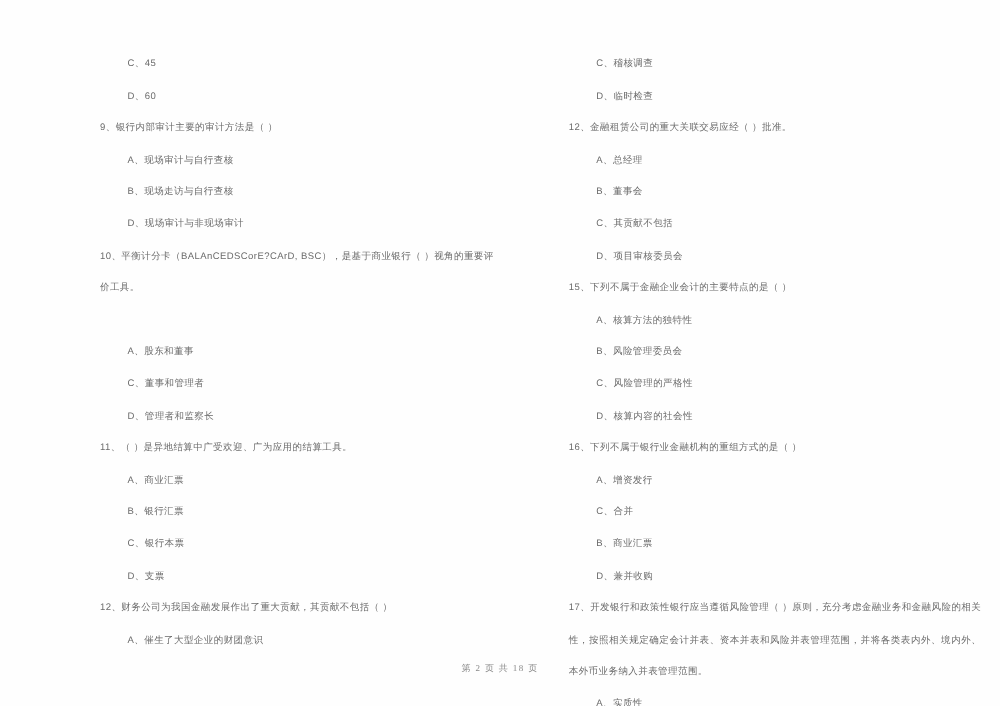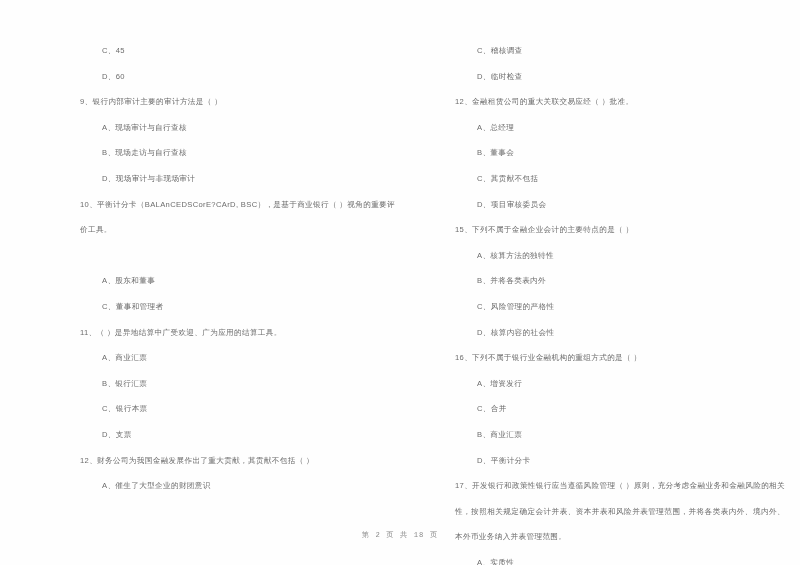--- a/index.html
+++ b/index.html
@@ -60,21 +60,21 @@
   }
   .footer {
     position: absolute;
     left: 0;
     top: 530px;
     width: 800px;
     text-align: center;
     font-size: 7.2px;
     letter-spacing: 1.1px;
     color: #8a8a8a;
-    font-family: Liberation Mono, monospace;
+    font-family: Liberation Serif, serif;
   }
   .q17 {
     white-space: normal;
     width: 330px;
     text-align: justify;
     font-size: 7.6px;
     line-height: 25.6px;
   }
   .q10 {
     white-space: normal;
@@ -94,20 +94,21 @@
       <div class="line opt">C、45</div>
       <div class="line opt">D、60</div>
       <div class="line q">9、银行内部审计主要的审计方法是（      ）</div>
       <div class="line opt">A、现场审计与自行查核</div>
       <div class="line opt">B、现场走访与自行查核</div>
       <div class="line opt">D、现场审计与非现场审计</div>
       <div class="line q q10 wrap">10、平衡计分卡（BALAnCEDSCorE?CArD, BSC），是基于商业银行（      ）视角的重要评价工具。</div>
       <div class="blankline"></div>
       <div class="line opt">A、股东和董事</div>
       <div class="line opt">C、董事和管理者</div>
+      <div class="line opt">D、管理者和监察长</div>
       <div class="line q">11、（      ）是异地结算中广受欢迎、广为应用的结算工具。</div>
       <div class="line opt">A、商业汇票</div>
       <div class="line opt">B、银行汇票</div>
       <div class="line opt">C、银行本票</div>
       <div class="line opt">D、支票</div>
       <div class="line q">12、财务公司为我国金融发展作出了重大贡献，其贡献不包括（      ）</div>
       <div class="line opt">A、催生了大型企业的财团意识</div>
 
     </div>
 
@@ -115,28 +116,28 @@
 
       <div class="line opt">C、稽核调查</div>
       <div class="line opt">D、临时检查</div>
       <div class="line q">12、金融租赁公司的重大关联交易应经（      ）批准。</div>
       <div class="line opt">A、总经理</div>
       <div class="line opt">B、董事会</div>
       <div class="line opt">C、其贡献不包括</div>
       <div class="line opt">D、项目审核委员会</div>
       <div class="line q">15、下列不属于金融企业会计的主要特点的是（      ）</div>
       <div class="line opt">A、核算方法的独特性</div>
-      <div class="line opt">B、并将各类表内外</div>
+      <div class="line opt">B、风险管理委员会</div>
       <div class="line opt">C、风险管理的严格性</div>
       <div class="line opt">D、核算内容的社会性</div>
       <div class="line q">16、下列不属于银行业金融机构的重组方式的是（      ）</div>
       <div class="line opt">A、增资发行</div>
       <div class="line opt">C、合并</div>
       <div class="line opt">B、商业汇票</div>
-      <div class="line opt">D、平衡计分卡</div>
+      <div class="line opt">D、兼并收购</div>
       <div class="line q q17">17、开发银行和政策性银行应当遵循风险管理（      ）原则，充分考虑金融业务和金融风险的相关性，按照相关规定确定会计并表、资本并表和风险并表管理范围，并将各类表内外、境内外、本外币业务纳入并表管理范围。</div>
       <div class="line opt">A、实质性</div>
 
     </div>
   </div>
 
   <div class="footer">第 2 页 共 18 页</div>
 
 </div>
 

